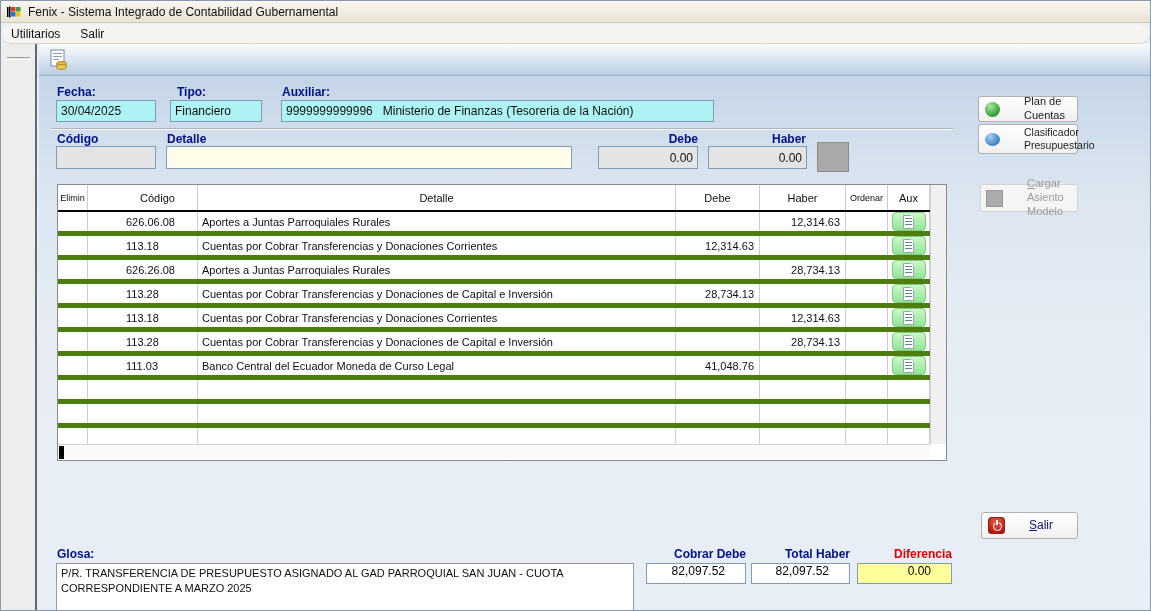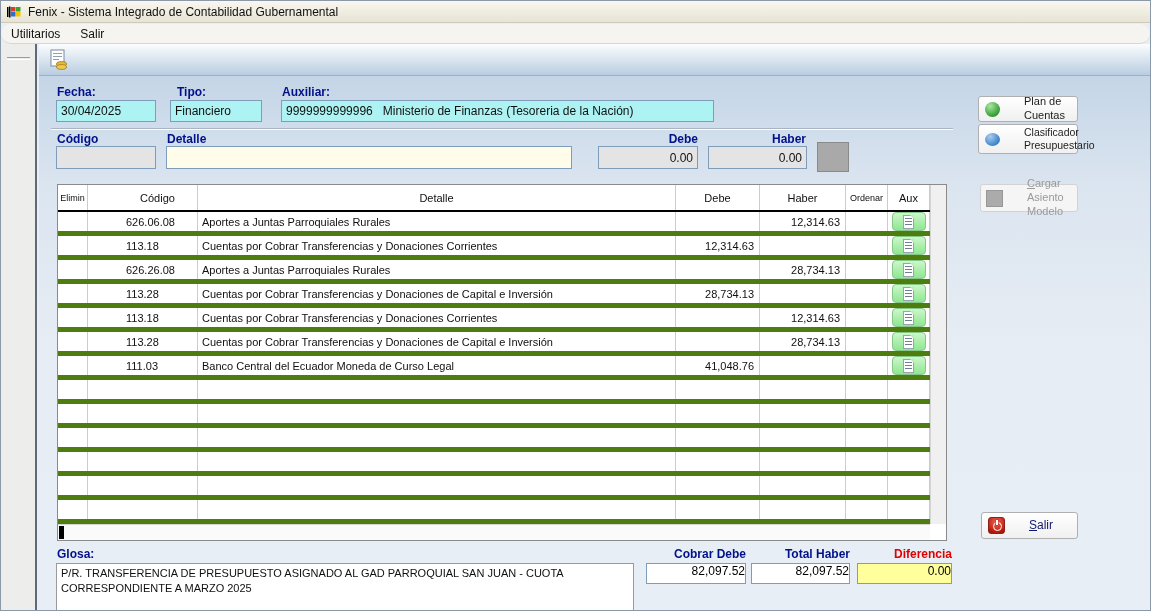--- a/index.html
+++ b/index.html
@@ -58,21 +58,21 @@
   .sep {
     position:absolute; left:50px; top:127px; width:902px; height:2px;
     border-top:1px solid #a9b4c0; border-bottom:1px solid #fdfdfd;
   }
   .sq-gray-btn {
     position:absolute; left:816px; top:141px; width:32px; height:30px;
     background:#a9a9a9; border:1px solid #8a8a8a;
   }
   
   .table-wrap {
-    position:absolute; left:56px; top:183px; width:890px; height:357px;
+    position:absolute; left:56px; top:183px; width:890px; height:277px;
     background:#ffffff; border:1px solid #8a8a8a;
   }
   .grid { position:absolute; left:0; top:0; right:16px; bottom:16px; overflow:hidden; }
   .thead {
     display:flex; height:27px; border-bottom:2px solid #000;
     align-items:stretch; background:#fff;
   }
   .th {
     font-size:11px; color:#101010; display:flex; align-items:center; justify-content:center;
     border-right:1px solid #cccccc; overflow:hidden; white-space:nowrap;
@@ -143,21 +143,21 @@
   .salir-label { color:#101a6e; font-size:12px; }
   
   .glosa-box {
     position:absolute; left:55px; top:562px; width:578px; height:49px;
     background:#fff; border:1px solid #9a9a9a; resize:none; overflow:hidden;
     font-family:"Liberation Sans",sans-serif; font-size:11px; color:#101010;
     padding:2px 4px; line-height:1.35;
   }
   .total-field {
     position:absolute; top:562px; height:21px; background:#fff;
-    border:1px solid #7f9db9; font-size:12px; text-align:right; padding:0 0;
+    border:1px solid #7f9db9; font-size:12px; text-align:right; padding:0 20px;
   }
   .yellowf { background:#ffff9c; }
 </style>
 </head>
 <body>
 
 <div id="window">
 
   <div class="titlebar">
     <svg width="16" height="16">

